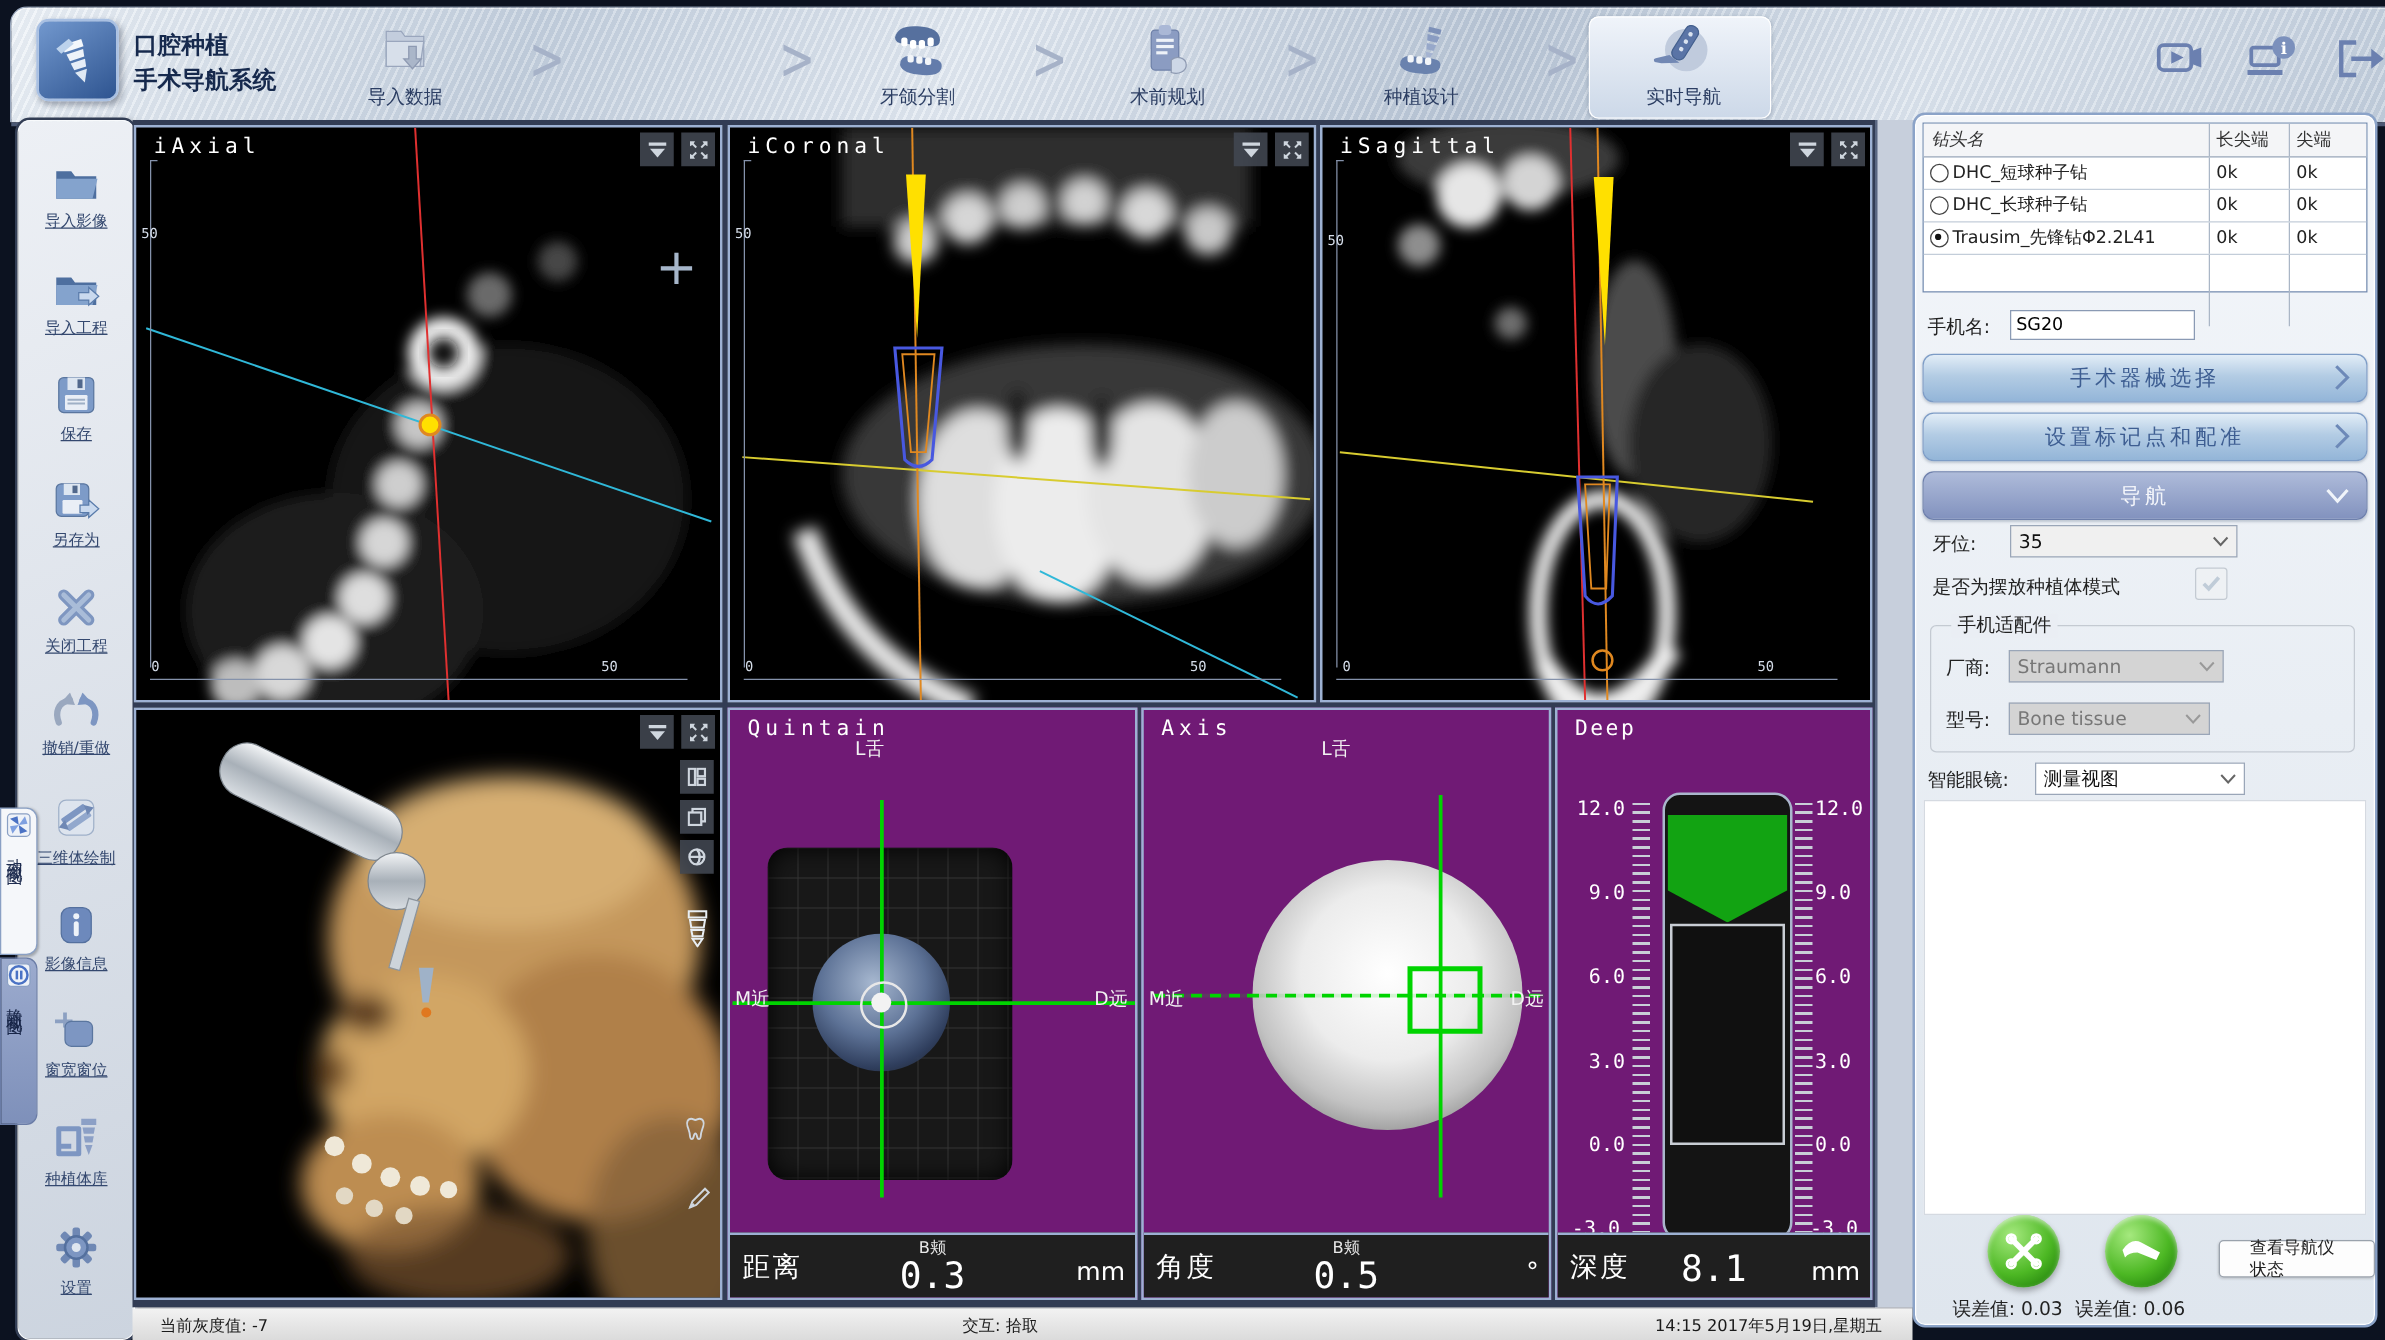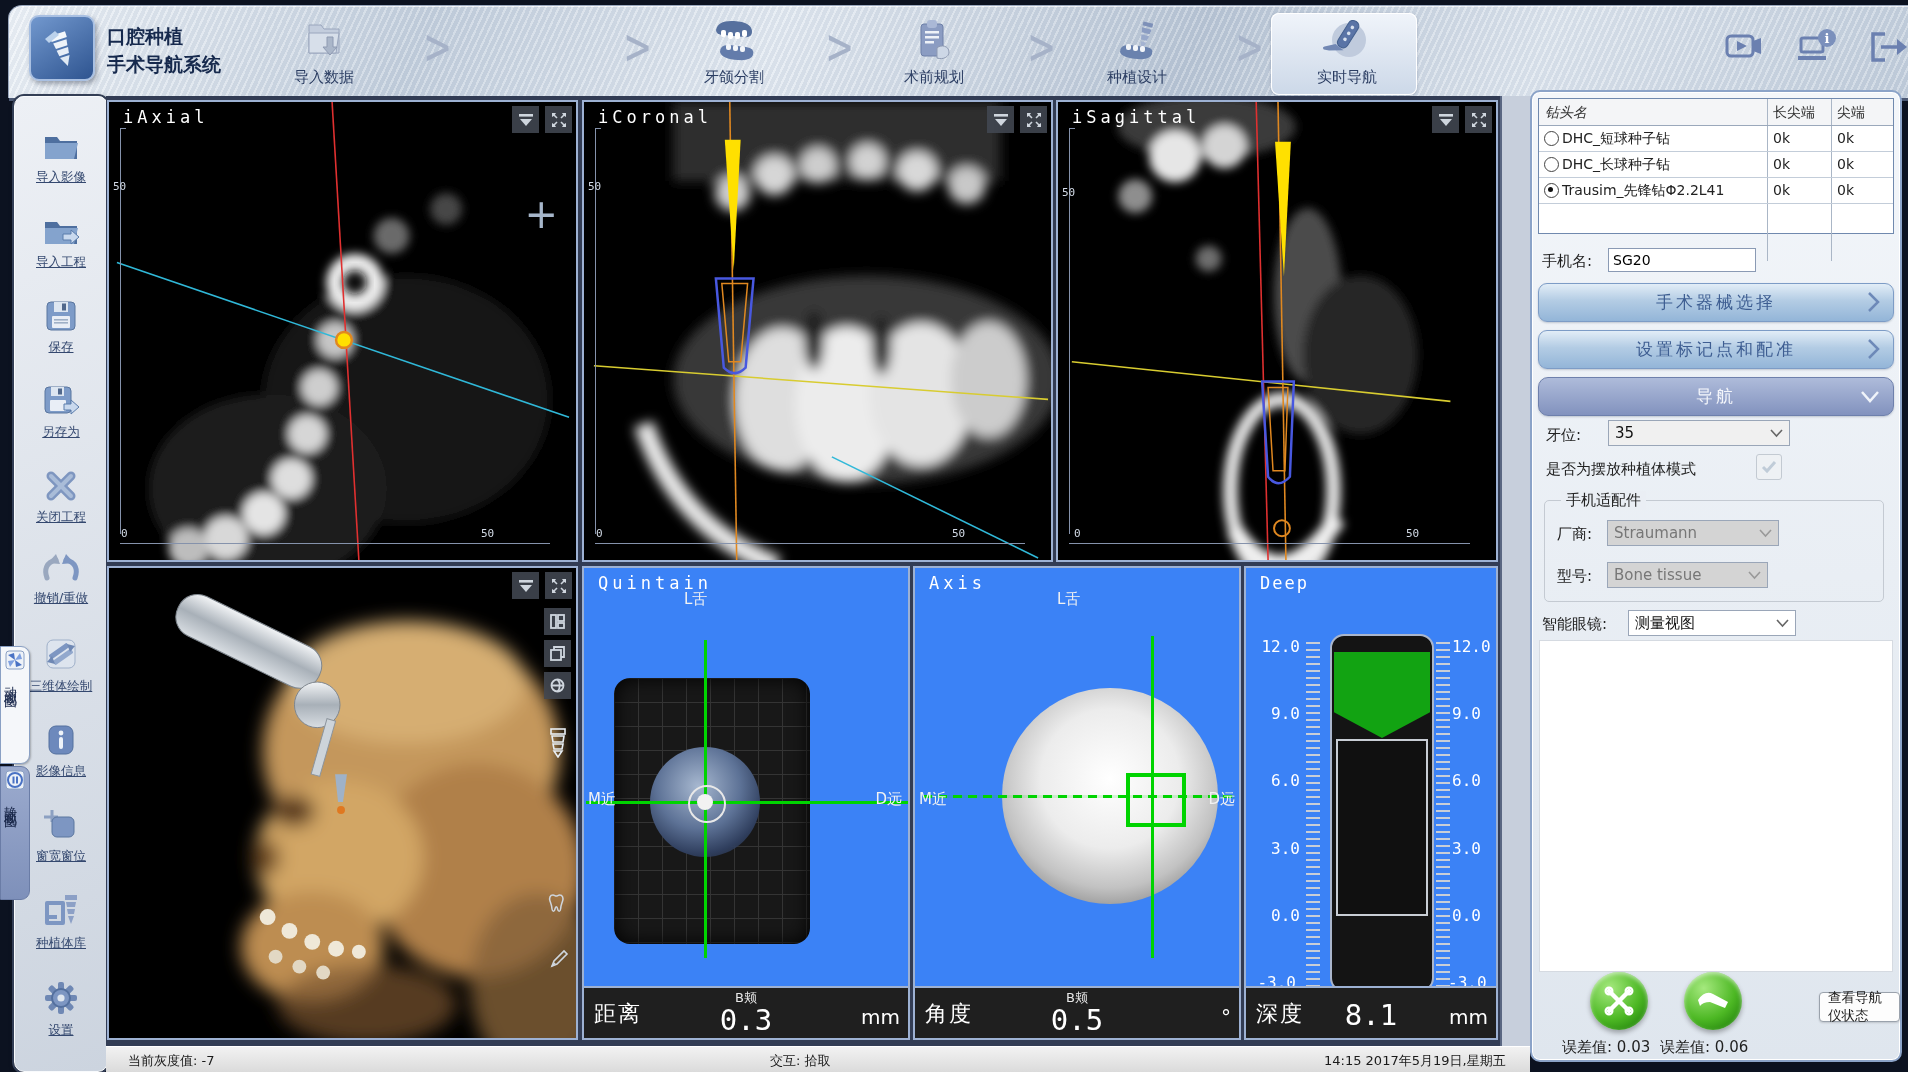--- a/index.html
+++ b/index.html
@@ -47,21 +47,21 @@
     font-family:"DejaVu Sans Mono",monospace;z-index:5;}
   .vbtns{position:absolute;top:4px;right:4px;display:flex;gap:6px;z-index:6;}
   .icon-btn{width:27px;height:27px;background:rgba(66,72,82,.88);display:flex;align-items:center;justify-content:center;cursor:pointer;}
   .ruler-v{position:absolute;left:11px;top:26px;bottom:26px;width:1px;background:#8592ab;z-index:4;}
   .ruler-v::before{content:"";position:absolute;left:0;top:0;width:6px;height:1px;background:#8592ab;}
   .ruler-lab{position:absolute;color:#d4dce8;font-size:11px;z-index:4;font-family:"DejaVu Sans Mono",monospace;}
   .ruler-h{position:absolute;left:11px;right:26px;bottom:16px;height:1px;background:#8592ab;z-index:4;}
   .ct{position:absolute;inset:0;width:100%;height:100%;}
   .plus-glyph{position:absolute;right:18px;top:92px;font-size:40px;color:#a6b6ca;z-index:6;line-height:1;cursor:pointer;}
   
-  .gpanel{background:#3b82f6;}
+  .gpanel{background:#701a75;}
   .dir-label{position:absolute;color:#f2f2f2;font-size:15px;z-index:4;}
   .metric-bar{position:absolute;left:0;right:0;bottom:0;height:50px;background:#1f1f1f;border-top:2px solid #9db1d3;z-index:5;}
   .m-label{position:absolute;left:10px;bottom:9px;font-size:22px;color:#fff;letter-spacing:2px;}
   .m-sub{position:absolute;left:0;right:0;top:1px;text-align:center;font-size:13px;color:#e8e8e8;}
   .m-value{position:absolute;left:0;right:0;bottom:1px;text-align:center;font-size:29px;color:#fff;font-family:"DejaVu Sans Mono",monospace;}
   .m-unit{position:absolute;right:8px;bottom:9px;font-size:20px;color:#fff;}
   .ch-line{position:absolute;background:#00d400;z-index:3;}
   
   .q-grid{position:absolute;left:30px;top:110px;width:196px;height:266px;border-radius:16px;
     background-image:linear-gradient(#343434 1px,transparent 1px),linear-gradient(90deg,#343434 1px,transparent 1px);
@@ -103,35 +103,35 @@
   .dt-c3{width:60px;border-left:1px solid #aab6c6;padding-left:5px;box-sizing:border-box;}
   .dt-fill{display:flex;height:57px;}
   .radio{width:13px;height:13px;border:1px solid #444;border-radius:50%;background:#fff;position:relative;flex:none;}
   .radio.sel::after{content:"";position:absolute;left:3px;top:3px;width:5px;height:5px;border-radius:50%;background:#111;}
   .rp-label{position:absolute;font-size:15px;color:#222;}
   .rp-input{position:absolute;height:22px;border:1px solid #8a9ab4;background:#fff;font-size:14px;padding:0 4px;font-family:"DejaVu Sans",sans-serif;}
   .big-btn{position:absolute;left:6px;right:6px;height:37px;border-radius:9px;border:1px solid #7d9cc6;
     background:linear-gradient(#e2edf7,#b3cce4 45%,#93b5d8);display:flex;align-items:center;justify-content:center;
     font-size:17px;letter-spacing:3px;color:#3e5e92;cursor:pointer;box-shadow:0 1px 2px rgba(50,70,100,.25);}
   .big-btn .chev{position:absolute;right:12px;top:6px;}
-  .nav-header{background:linear-gradient(#aebbda,#8292be);color:#f4f6fb;border-color:#6e80ac;border-radius:10px;}
+  .nav-header{background:linear-gradient(#aebbda,#8292be);color:#f4f6fb;border-color:#6e80ac;}
   .select{position:absolute;height:26px;background:#f0f0f0;border:1px solid #9aa6b8;display:flex;align-items:center;
     padding:0 6px;font-size:15px;color:#111;box-sizing:border-box;cursor:pointer;}
   .select .sel-chev{margin-left:auto;}
   .select.disabled{background:#d4d4d4;color:#777;}
   .checkbox{position:absolute;width:24px;height:24px;background:#eef1f4;border:1px solid #c3cad2;border-radius:3px;display:flex;align-items:center;justify-content:center;cursor:pointer;}
   .groupbox{position:absolute;left:12px;right:16px;height:100px;border:1px solid #c4cad2;border-radius:5px;}
   .gb-legend{position:absolute;top:-10px;left:16px;background:#eaeef4;padding:0 5px;font-size:15px;color:#222;}
   .white-box{position:absolute;left:7px;right:7px;height:330px;background:#fff;border:1px solid #d5dae1;}
   .err-ball{position:absolute;width:58px;height:58px;border-radius:50%;cursor:pointer;
     background:radial-gradient(circle at 34% 28%,#a5e97e,#4db824 55%,#1f7e0a 90%);box-shadow:0 3px 5px rgba(0,0,0,.3),inset 0 2px 4px rgba(255,255,255,.6);
     display:flex;align-items:center;justify-content:center;}
   .err-label{position:absolute;font-size:15px;color:#222;}
   .status-btn{position:absolute;height:28px;background:#fdfdfd;border:1px solid #9aa2ac;border-radius:4px;
-    font-size:13.5px;color:#222;display:flex;align-items:center;padding:0 8px;cursor:pointer;box-shadow:0 1px 2px rgba(0,0,0,.15);margin-left:44px;}
+    font-size:13.5px;color:#222;display:flex;align-items:center;padding:0 24px;cursor:pointer;box-shadow:0 1px 2px rgba(0,0,0,.15);}
   
   .statusbar{position:absolute;left:106px;top:1046px;width:1424px;height:26px;
     background:linear-gradient(#f2f2f2,#dadada);border-top:1px solid #fff;font-size:13px;color:#1a1a1a;}
   .statusbar span{position:absolute;top:5px;white-space:nowrap;}
 </style>
 </head>
 <body>
 
 <div class="topbar">
   <div class="logo">

